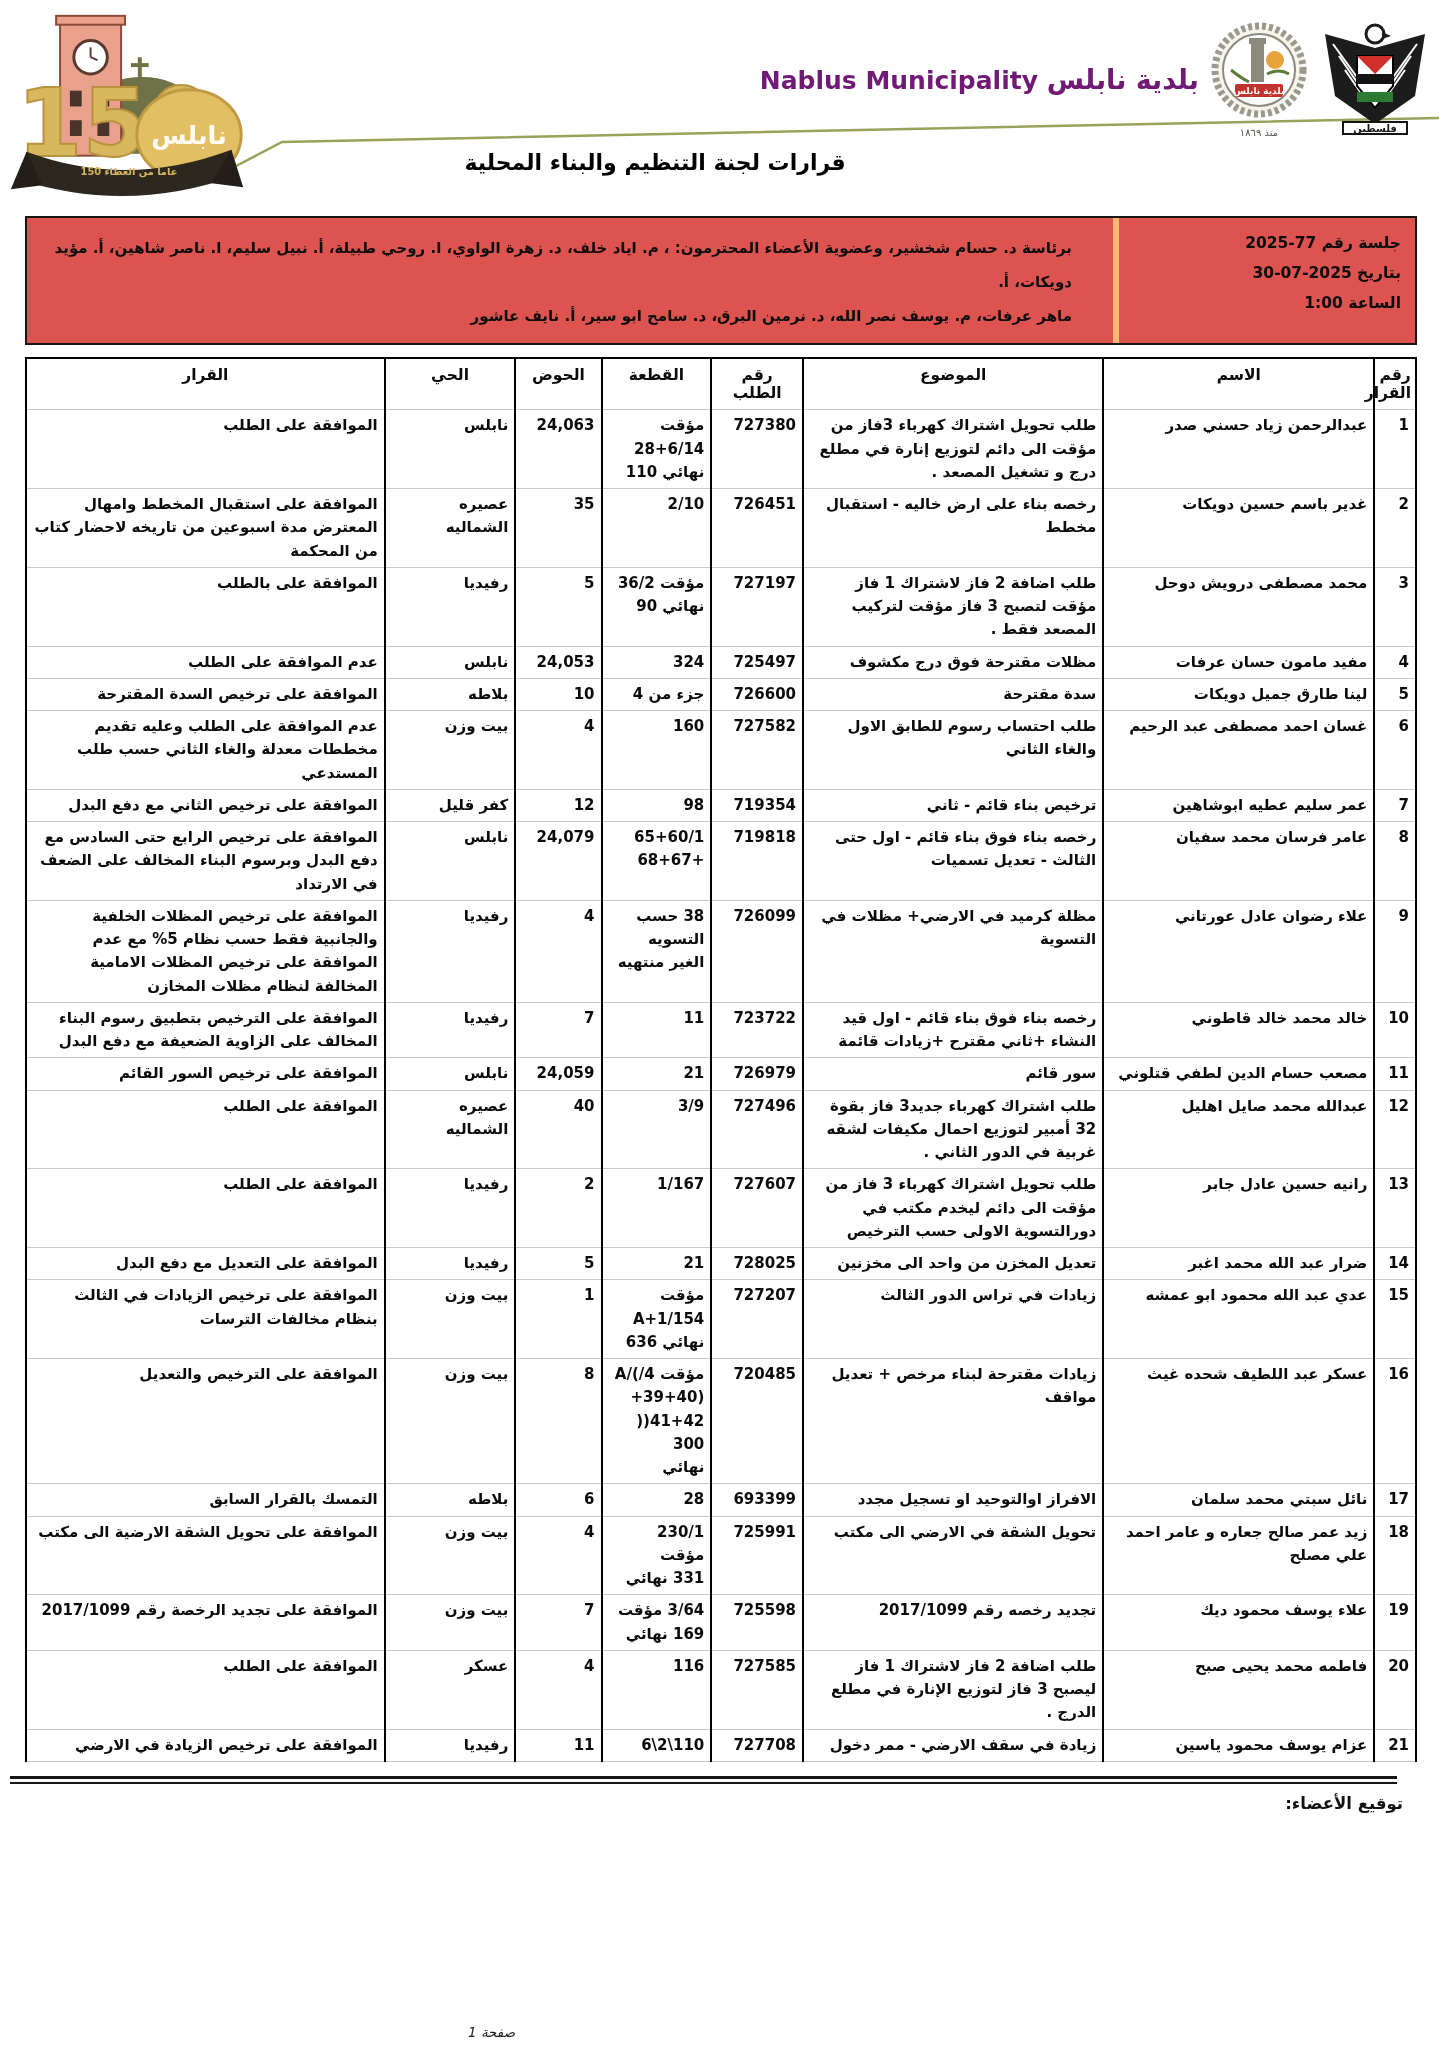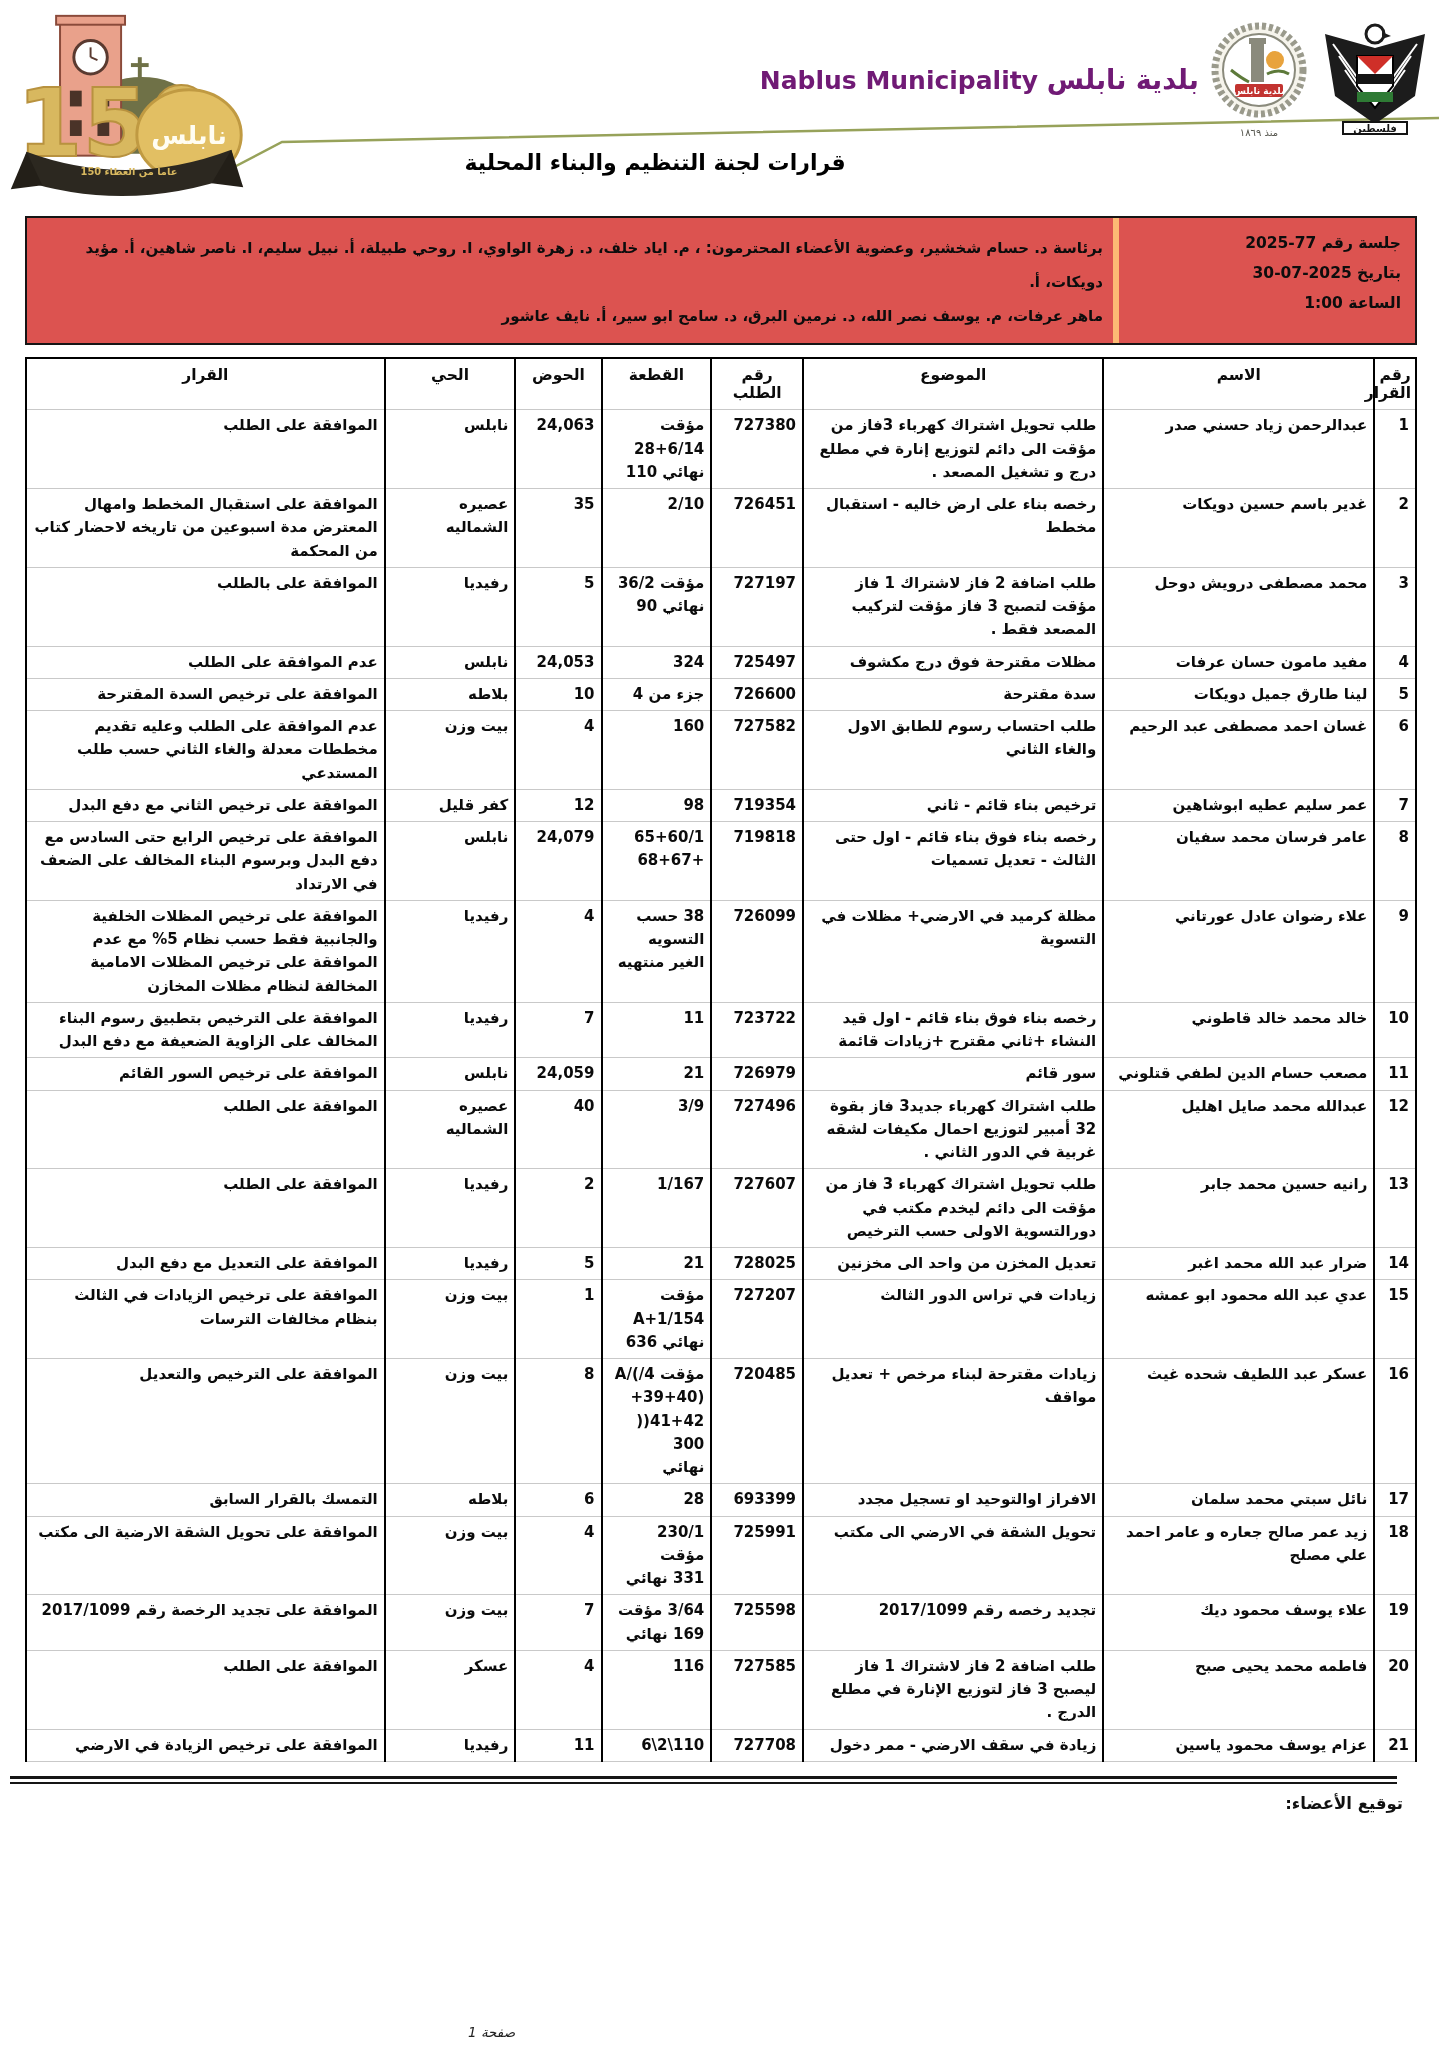--- a/index.html
+++ b/index.html
@@ -11,21 +11,21 @@
   .logo150{position:absolute;top:6px;left:8px;width:238px;height:192px;}
   .brand-block{position:absolute;top:18px;right:8px;display:flex;align-items:center;gap:10px;direction:ltr;}
   .brand-text{font-size:25px;font-weight:bold;color:#701a75;white-space:nowrap;}
   .brand-text .ar{font-size:27px;}
   .swoosh{position:absolute;top:0;left:0;width:1439px;height:212px;pointer-events:none;}
   .doc-title{position:absolute;top:150px;left:0;width:1310px;text-align:center;font-size:22px;font-weight:bold;color:#000;}
 
   
   .session-box{direction:rtl;margin:4px 22px 12px 25px;display:flex;background:#dc5350;border:2px solid #151515;}
   .session-meta{width:268px;border-left:6px solid #fdba74;padding:10px 14px;font-weight:bold;font-size:15.5px;line-height:1.95;color:#0d0d0d;}
-  .session-members{flex:1;padding:14px 10px 10px 14px;font-weight:bold;font-size:15px;line-height:2.25;color:#0d0d0d;text-align:right;}
+  .session-members{flex:1;padding:14px 41px 10px 14px;font-weight:bold;font-size:15px;line-height:2.25;color:#0d0d0d;text-align:right;}
 
   
   table.decisions{direction:rtl;width:1392px;margin:0 22px 0 25px;border-collapse:collapse;table-layout:fixed;border-top:2px solid #000;}
   table.decisions th,table.decisions td{border-left:2px solid #000;border-right:2px solid #000;border-bottom:1px solid #c9c9c9;vertical-align:top;font-weight:bold;font-size:15px;color:#0b0b0b;}
   table.decisions th{padding:7px 4px;text-align:center;font-size:15.5px;}
   table.decisions td{padding:4px 6px;line-height:1.55;text-align:right;}
   td.col-no{text-align:left;padding-left:3px;}
   td.col-name{padding:4px 8px 4px 62px;margin-top:7px;}
   td.col-subject{padding:4px 8px 4px 52px;}
   td.col-request{text-align:right;padding-left:10px;}
@@ -270,21 +270,21 @@
           <td class="col-name">عبدالله محمد صايل اهليل</td>
           <td class="col-subject">طلب اشتراك كهرباء جديد3 فاز بقوة 32 أمبير لتوزيع احمال مكيفات لشقه غربية في الدور الثاني .</td>
           <td class="col-request">727496</td>
           <td class="col-parcel">3/9</td>
           <td class="col-basin">40</td>
           <td class="col-district">عصيره الشماليه</td>
           <td class="col-decision">الموافقة على الطلب</td>
         </tr>
         <tr>
           <td class="col-no">13</td>
-          <td class="col-name">رانيه حسين محمد جابر</td>
+          <td class="col-name">رانيه حسين عادل جابر</td>
           <td class="col-subject">طلب تحويل اشتراك كهرباء 3 فاز من مؤقت الى دائم ليخدم مكتب في دورالتسوية الاولى حسب الترخيص</td>
           <td class="col-request">727607</td>
           <td class="col-parcel">1/167</td>
           <td class="col-basin">2</td>
           <td class="col-district">رفيديا</td>
           <td class="col-decision">الموافقة على الطلب</td>
         </tr>
         <tr>
           <td class="col-no">14</td>
           <td class="col-name">ضرار عبد الله محمد اغبر</td>

